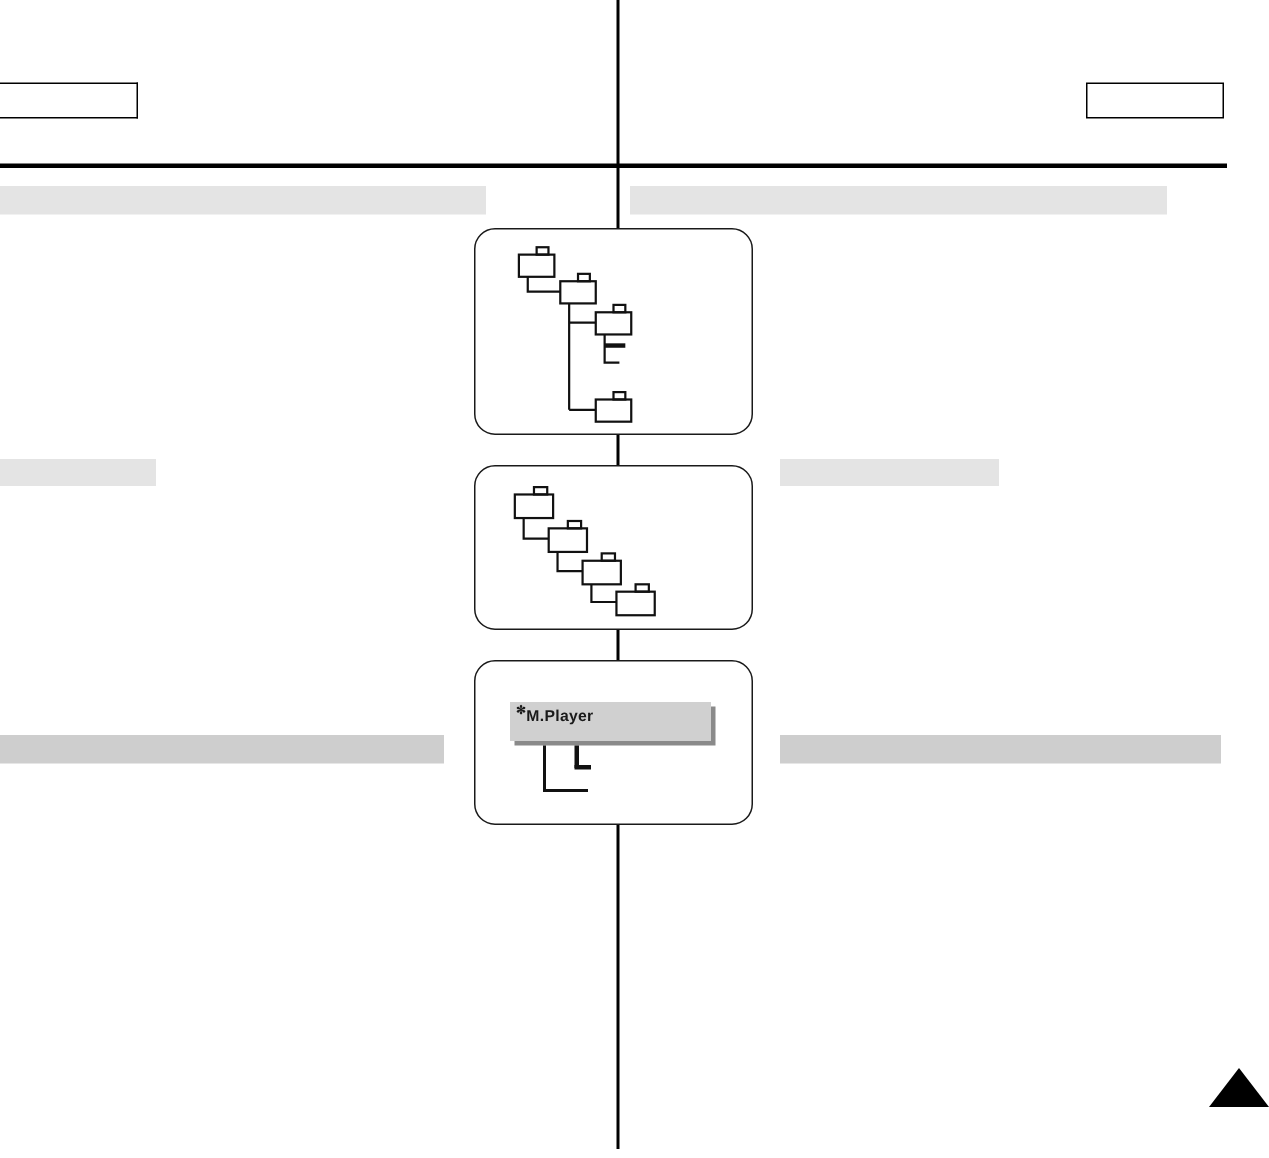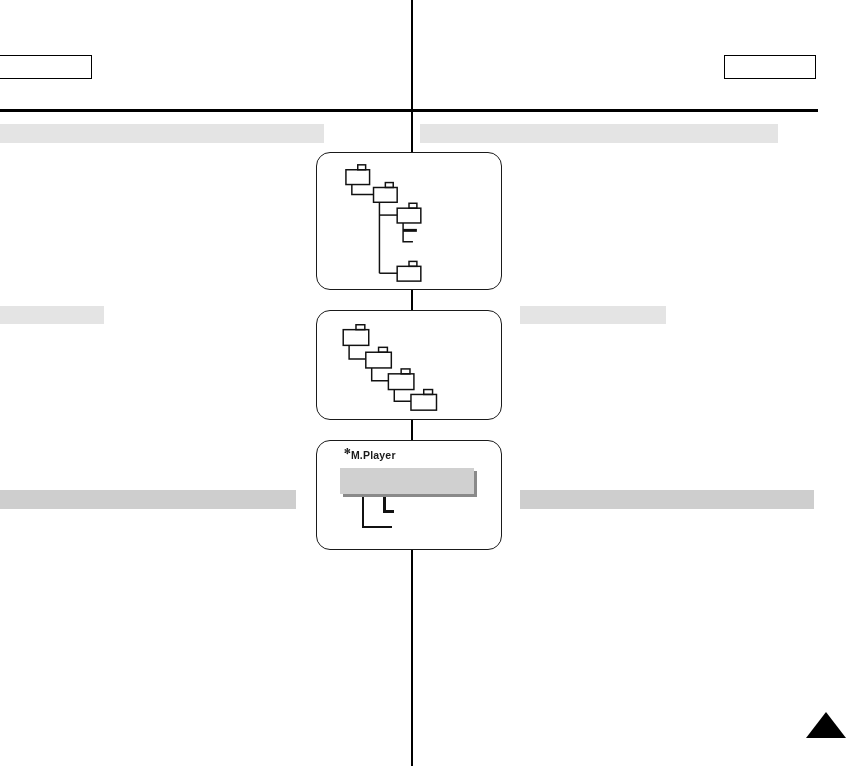--- a/index.html
+++ b/index.html
@@ -60,21 +60,21 @@
   }
   #screen-1 { left:316px; top:152px; width:186px; height:138px; }
   #screen-2 { left:316px; top:310px; width:186px; height:110px; }
   #screen-3 { left:316px; top:440px; width:186px; height:110px; }
 
   .screen svg { display:block; width:100%; height:100%; }
 
   
   #mplayer-label {
     position:absolute;
-    left:344px; top:447px;
+    left:344px; top:469px;
     font-size:10.5px;
     font-weight:bold;
     color:#1a1a1a;
     letter-spacing:0.2px;
     white-space:nowrap;
   }
   #mplayer-star {
     font-size:8px;
     vertical-align:super;
     font-weight:bold;

